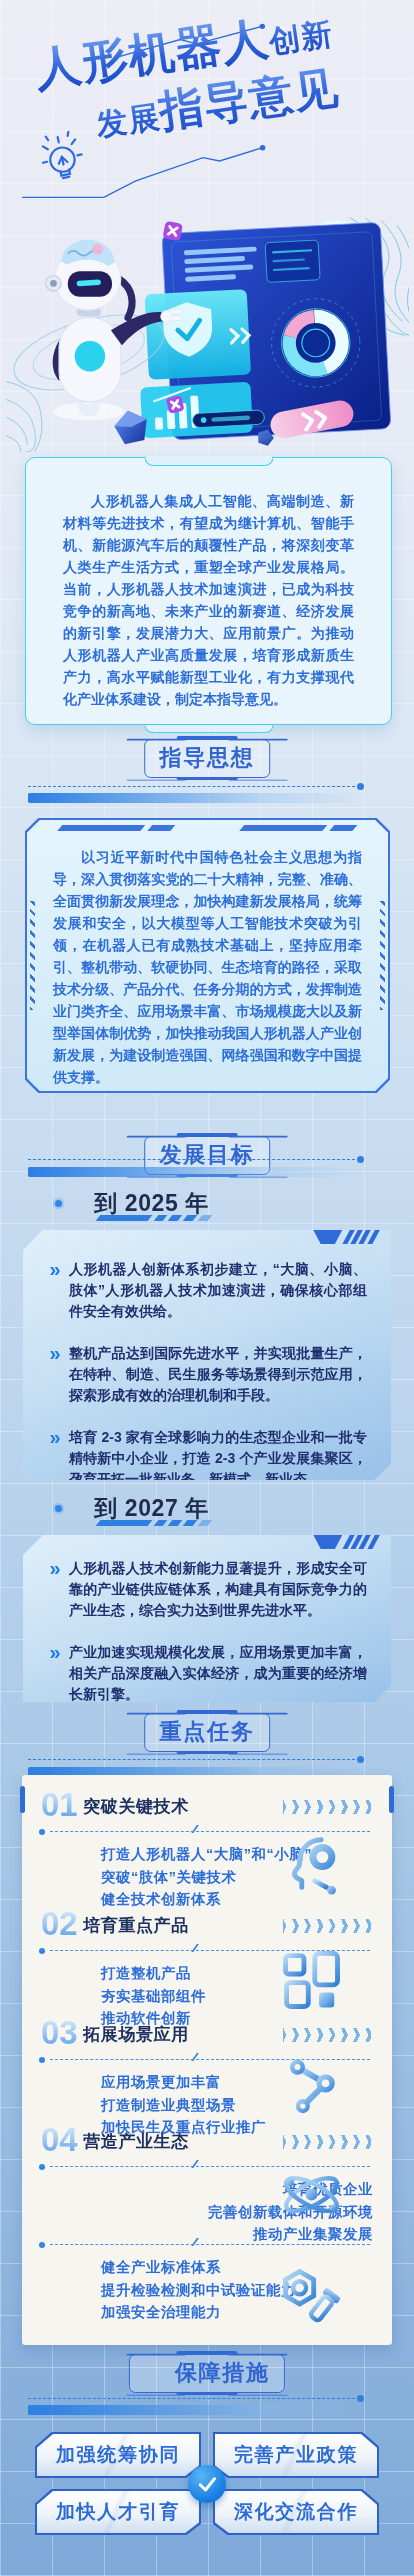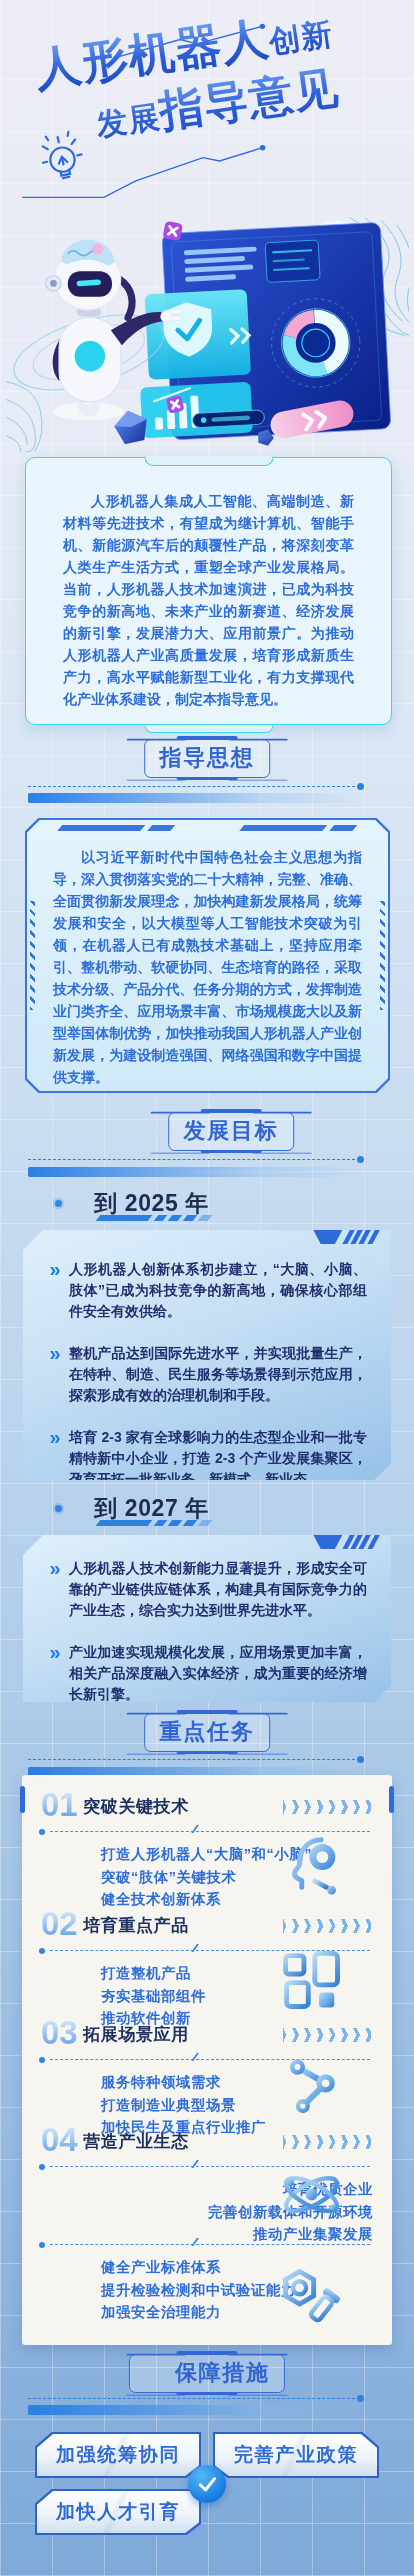--- a/index.html
+++ b/index.html
@@ -308,21 +308,21 @@
       </div>
     <div class="gbar g2">
         <i></i>
         <i></i>
       </div>
     <div class="hatch hl"></div>
     <div class="hatch hr"></div>
     <p>以习近平新时代中国特色社会主义思想为指导，深入贯彻落实党的二十大精神，完整、准确、全面贯彻新发展理念，加快构建新发展格局，统筹发展和安全，以大模型等人工智能技术突破为引领，在机器人已有成熟技术基础上，坚持应用牵引、整机带动、软硬协同、生态培育的路径，采取技术分级、产品分代、任务分期的方式，发挥制造业门类齐全、应用场景丰富、市场规模庞大以及新型举国体制优势，加快推动我国人形机器人产业创新发展，为建设制造强国、网络强国和数字中国提供支撑。</p>
   </div>
 
-  <div class="sci-badge" style="top:1112px;margin-left:24px;">
+  <div class="sci-badge" style="top:1136px;">
     <span>发展目标</span>
   </div>
   <div class="dash-sep" style="top:1159px;"></div>
   <div class="grad-bar" style="top:1167px;"></div>
 
   <div class="year-row" style="top:1188px;">
     <span class="year-dot"></span>
     <span class="year-text">到 2025 年</span>
   </div>
   <div class="slashbar" style="top:1215px;">
@@ -337,21 +337,21 @@
     <div class="notch">
         <span class="solid"></span>
         <span class="s"></span>
         <span class="s"></span>
         <span class="s"></span>
         <span class="s"></span>
       </div>
     <div class="bullets">
       <div class="bullet">
         <span class="chev">»</span>
-        <p>人形机器人创新体系初步建立，“大脑、小脑、肢体”已成为科技竞争的新高地，确保核心部组件安全有效供给。</p>
+        <p>人形机器人创新体系初步建立，“大脑、小脑、肢体”人形机器人技术加速演进，确保核心部组件安全有效供给。</p>
       </div>
       <div class="bullet">
         <span class="chev">»</span>
         <p>整机产品达到国际先进水平，并实现批量生产，在特种、制造、民生服务等场景得到示范应用，探索形成有效的治理机制和手段。</p>
       </div>
       <div class="bullet">
         <span class="chev">»</span>
         <p>培育 2-3 家有全球影响力的生态型企业和一批专精特新中小企业，打造 2-3 个产业发展集聚区，孕育开拓一批新业务、新模式、新业态。</p>
       </div>
     </div>
@@ -466,21 +466,21 @@
         <span class="task-ttl">拓展场景应用</span>
         <span class="chevs">
             <b></b>
             <b></b>
           </span>
       </div>
       <div class="task-line">
           <span class="tick"></span>
         </div>
       <ul class="task-items">
-        <li>服务特种领域需求</li>
+        <li>应用场景更加丰富</li>
         <li>打造制造业典型场景</li>
         <li>加快民生及重点行业推广</li>
       </ul>
       <svg class="task-icon ti3" viewBox="0 0 120 120">
         <defs>
             <linearGradient id="ig3" x1="0" y1="0" x2="1" y2="1">
               <stop offset="0" stop-color="#b9dcf6"></stop>
               <stop offset="1" stop-color="#2f7fd6"></stop>
             </linearGradient>
           </defs>
@@ -569,20 +569,25 @@
   <div class="m-card m-cut-r" style="top:2432px;left:213px;">
     <div class="m-inner m-cut-r">
       <span>完善产业政策</span>
     </div>
   </div>
   <div class="m-card m-cut-l" style="top:2489px;left:35px;">
     <div class="m-inner m-cut-l">
       <span>加快人才引育</span>
     </div>
   </div>
+  <div class="m-card m-cut-r" style="top:2489px;left:213px;">
+    <div class="m-inner m-cut-r">
+      <span>深化交流合作</span>
+    </div>
+  </div>
 
   <div class="check-badge">
     <svg width="24" height="24" viewBox="0 0 64 64">
       <polyline points="14,34 28,48 52,18" fill="none" stroke="#ffffff" stroke-width="8" stroke-linecap="round" stroke-linejoin="round"></polyline>
     </svg>
   </div>
 
 </div>
 
 

